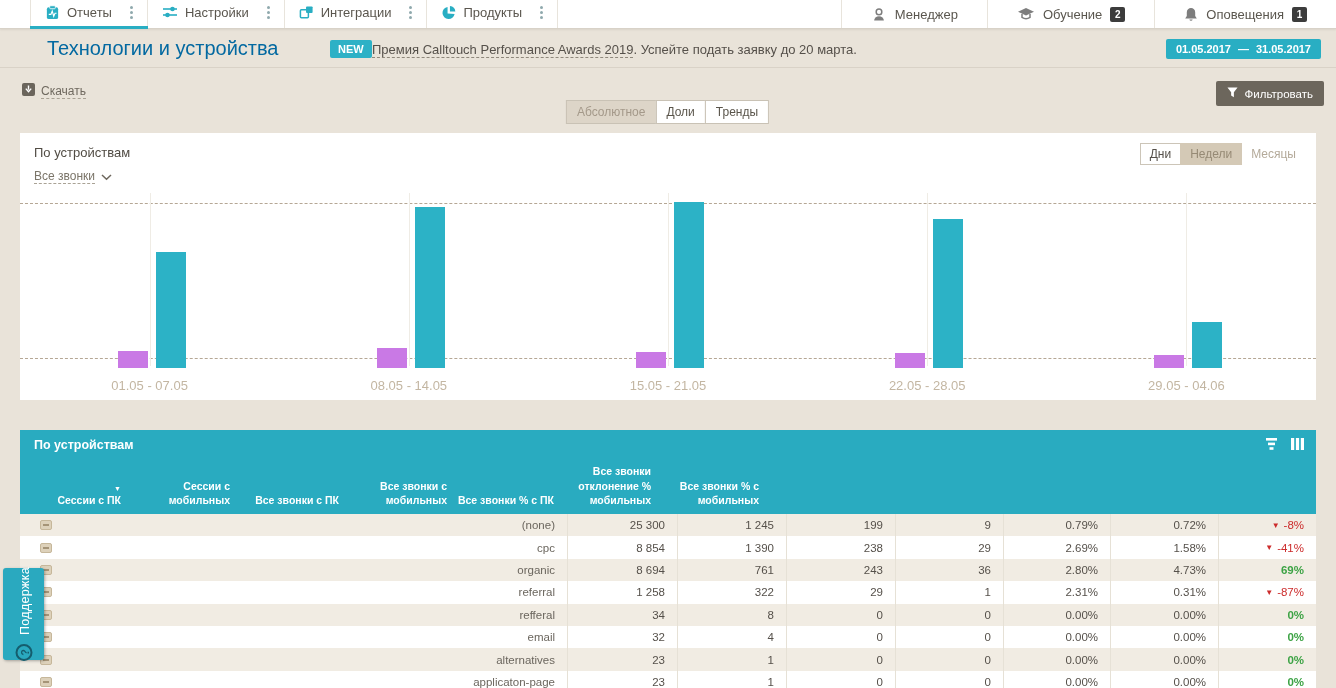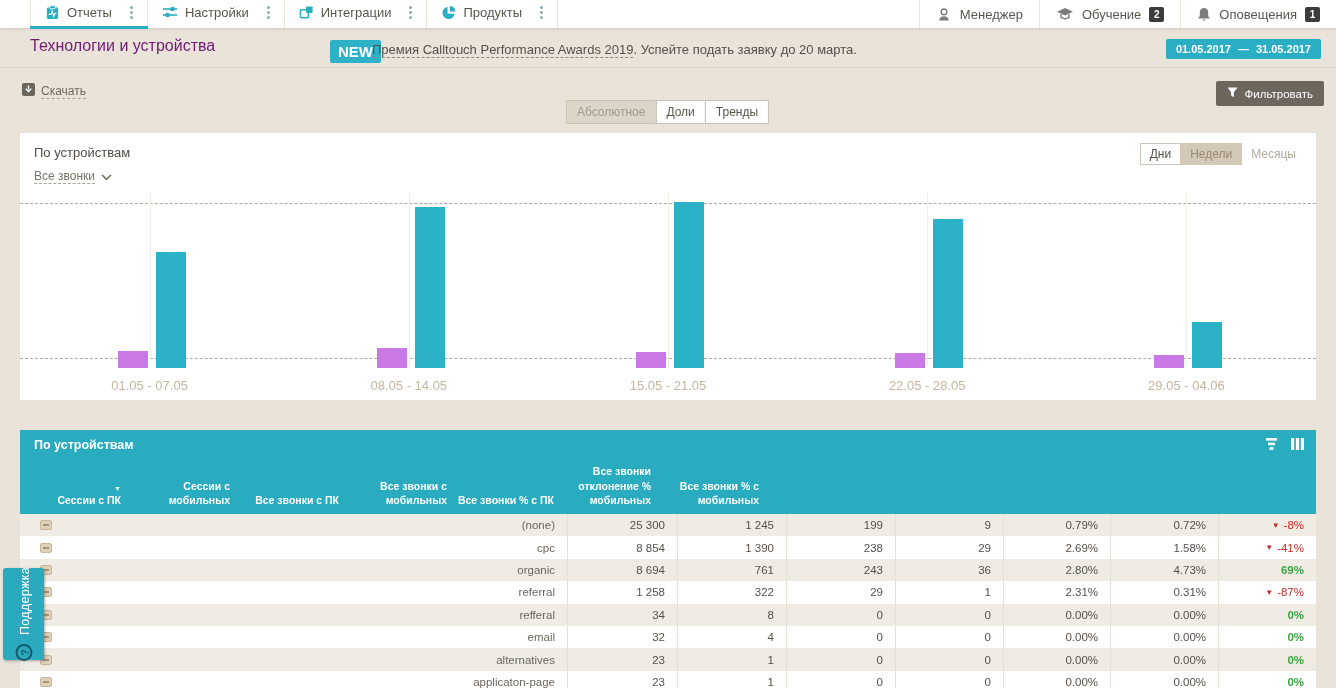--- a/index.html
+++ b/index.html
@@ -13,28 +13,28 @@
   .nav-left { display:flex; margin-left:30px; }
   .nav-tab { position:relative; display:flex; align-items:center; gap:7px; padding:0 6px 4px 14px;
              border-right:1px solid #e8e4dc; cursor:pointer; }
   .nav-tab:first-child { border-left:1px solid #e8e4dc; }
   .nav-label { font-size:13px; color:#5a564e; }
   .nav-tab.active::after { content:""; position:absolute; left:-1px; right:-1px; bottom:-1px; height:3px; background:#29aec3; }
   .nav-icon { display:inline-flex; align-items:center; }
   .kebab { display:inline-flex; flex-direction:column; gap:2px; padding:3px 8px; margin-left:3px; cursor:pointer; }
   .kebab i { width:3px; height:3px; border-radius:50%; background:#8fa9ad; }
   .nav-right { margin-left:auto; display:flex; }
-  .nav-item { display:flex; align-items:center; gap:8px; padding:0 16px; border-left:1px solid #e8e4dc; cursor:pointer;justify-content:center; }
+  .nav-item { display:flex; align-items:center; gap:8px; padding:0 29px; border-left:1px solid #e8e4dc; cursor:pointer;justify-content:center; }
   .nav-badge { min-width:15px; height:15px; background:#3c3c3c; color:#fff; font-size:10px; font-weight:bold;
                display:flex; align-items:center; justify-content:center; border-radius:2px; padding:0 3px; }
 
   
   .titlebar { position:absolute; top:30px; left:0; right:0; height:38px; border-bottom:1px solid #d9d2c7; }
-  .page-title { position:absolute; left:30px; top:7px; font-size:16px; font-weight:400; color:#701a75; }
-  .new-badge { position:absolute; left:330px; top:10px; background:#2db1c6; color:#fff; font-size:15px;
+  .page-title { position:absolute; left:47px; top:7px; font-size:20px; font-weight:400; color:#0369a1; }
+  .new-badge { position:absolute; left:330px; top:10px; background:#2db1c6; color:#fff; font-size:11px;
                font-weight:bold; padding:3px 8px; border-radius:2px; }
   .promo { position:absolute; left:372px; top:12px; font-size:13px; color:#55504a; }
   .promo-link { border-bottom:1px dashed #8f887c; cursor:pointer; }
   .date-range { position:absolute; right:15px; top:9px; background:#29aec3; color:#fff; font-weight:bold;
                 font-size:11px; padding:4px 10px; border-radius:2px; display:flex; gap:7px; cursor:pointer; }
 
   
   .download { position:absolute; left:22px; top:82px; display:flex; gap:6px; align-items:center; cursor:pointer; }
   .dl-label { font-size:12px; color:#6f695f; border-bottom:1px dashed #a9a295; }
   .view-tabs { position:absolute; top:100px; left:50%; transform:translateX(-50%); display:flex; }

